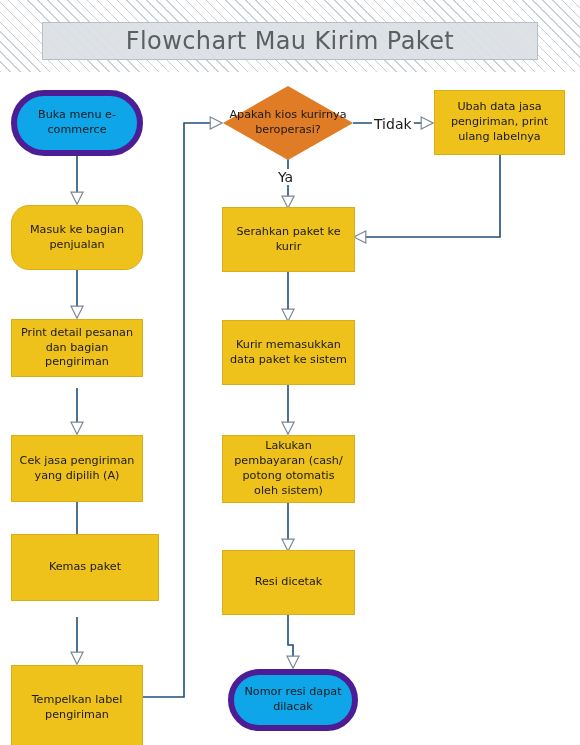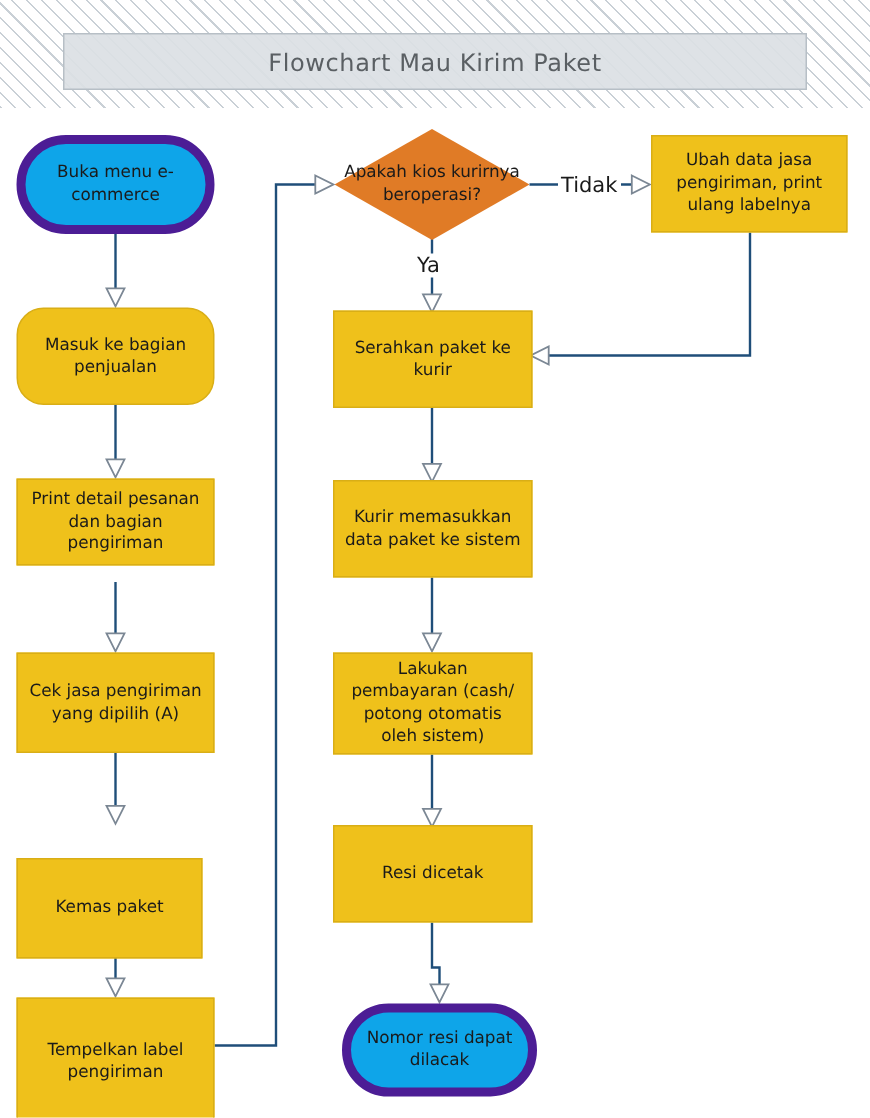--- a/index.html
+++ b/index.html
@@ -20,21 +20,21 @@
         #c9d0d6 0px, #c9d0d6 1px,
         rgba(255,255,255,0) 1px, rgba(255,255,255,0) 7px);
   }
   .title-box {
     position: absolute; left: 42px; top: 22px; width: 496px; height: 38px;
     background: rgba(219,224,228,0.92);
     border: 1px solid #b7bfc6;
     display: flex; align-items: center; justify-content: center;
   }
   .title-text {
-    font-size: 16px; color: #5a5f63; letter-spacing: .4px; white-space: nowrap; text-align: center;
+    font-size: 24px; color: #5a5f63; letter-spacing: .4px; white-space: nowrap; text-align: center;
   }
 
   
   .node {
     position: absolute;
     display: flex; align-items: center; justify-content: center;
     text-align: center;
     color: #1a1a1a;
     font-size: 11.2px;
     line-height: 1.32;
@@ -104,21 +104,21 @@
   </div>
 
   <div class="node process" style="left:11px; top:319px; width:132px; height:58px;">
     <span class="label">Print detail pesanan dan bagian pengiriman</span>
   </div>
 
   <div class="node process" style="left:11px; top:435px; width:132px; height:67px;">
     <span class="label">Cek jasa pengiriman yang dipilih (A)</span>
   </div>
 
-  <div class="node process" style="left:11px; top:572px; width:124px; height:67px;">
+  <div class="node process" style="left:11px; top:534px; width:148px; height:67px;">
     <span class="label">Kemas paket</span>
   </div>
 
   <div class="node process" style="left:11px; top:665px; width:132px; height:85px;">
     <span class="label">Tempelkan label pengiriman</span>
   </div>
 
   <div class="node decision" style="left:223px; top:86px; width:130px; height:74px;">
     <div class="diamond-shape"></div>
     <span class="label">Apakah kios kurirnya beroperasi?</span>

